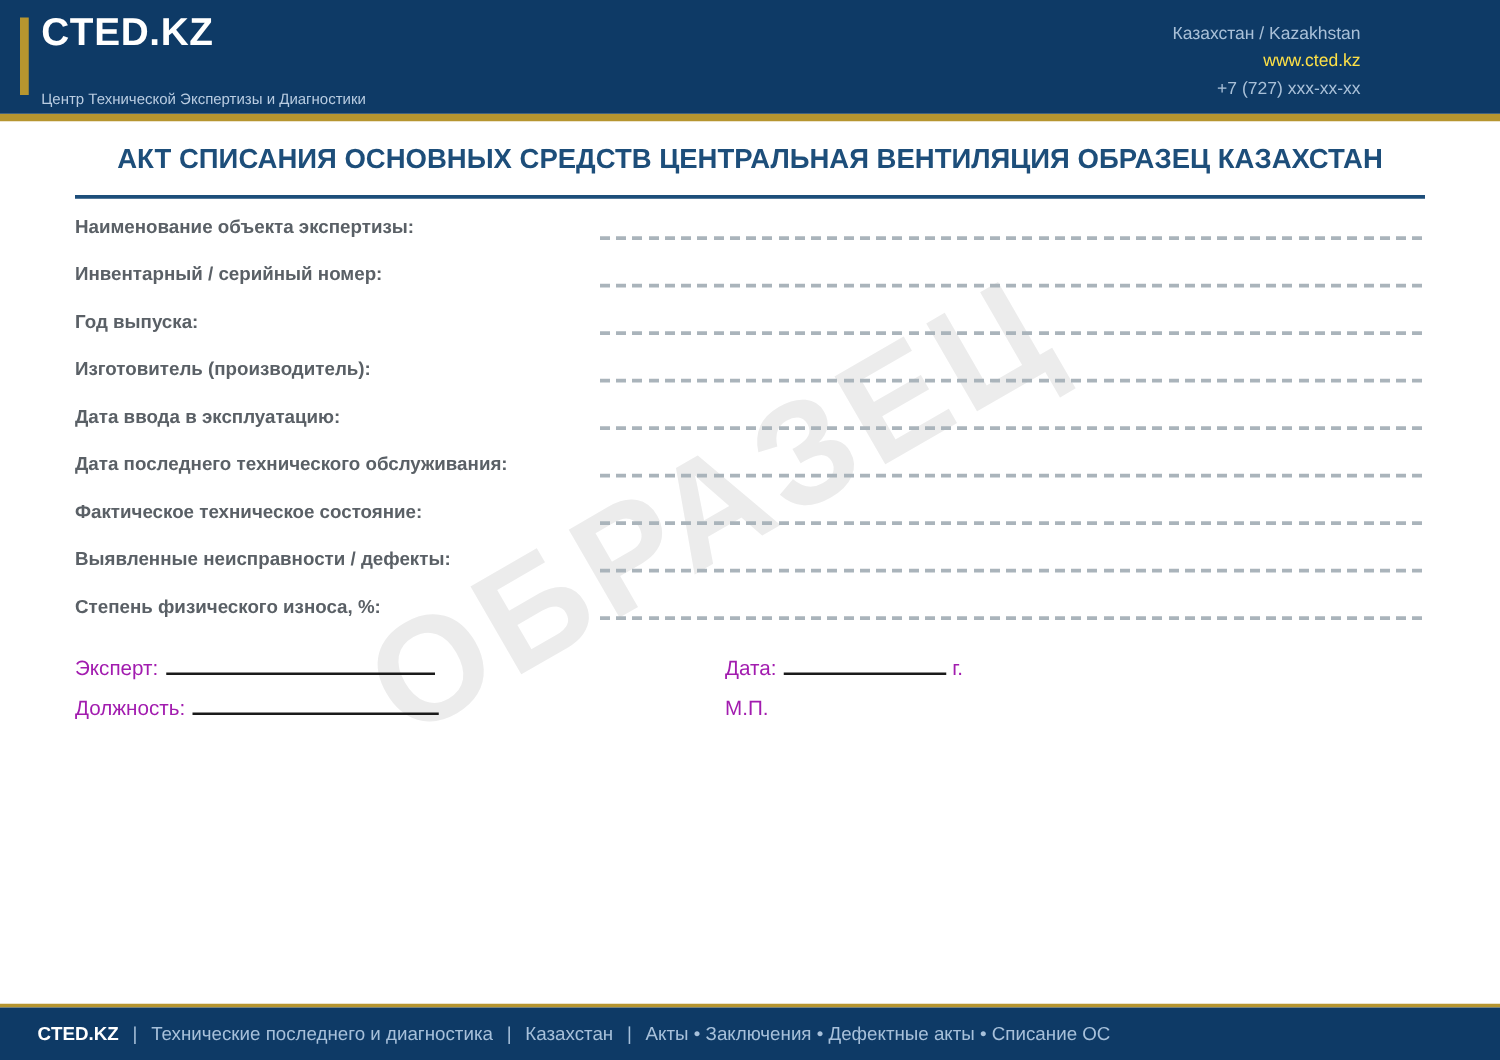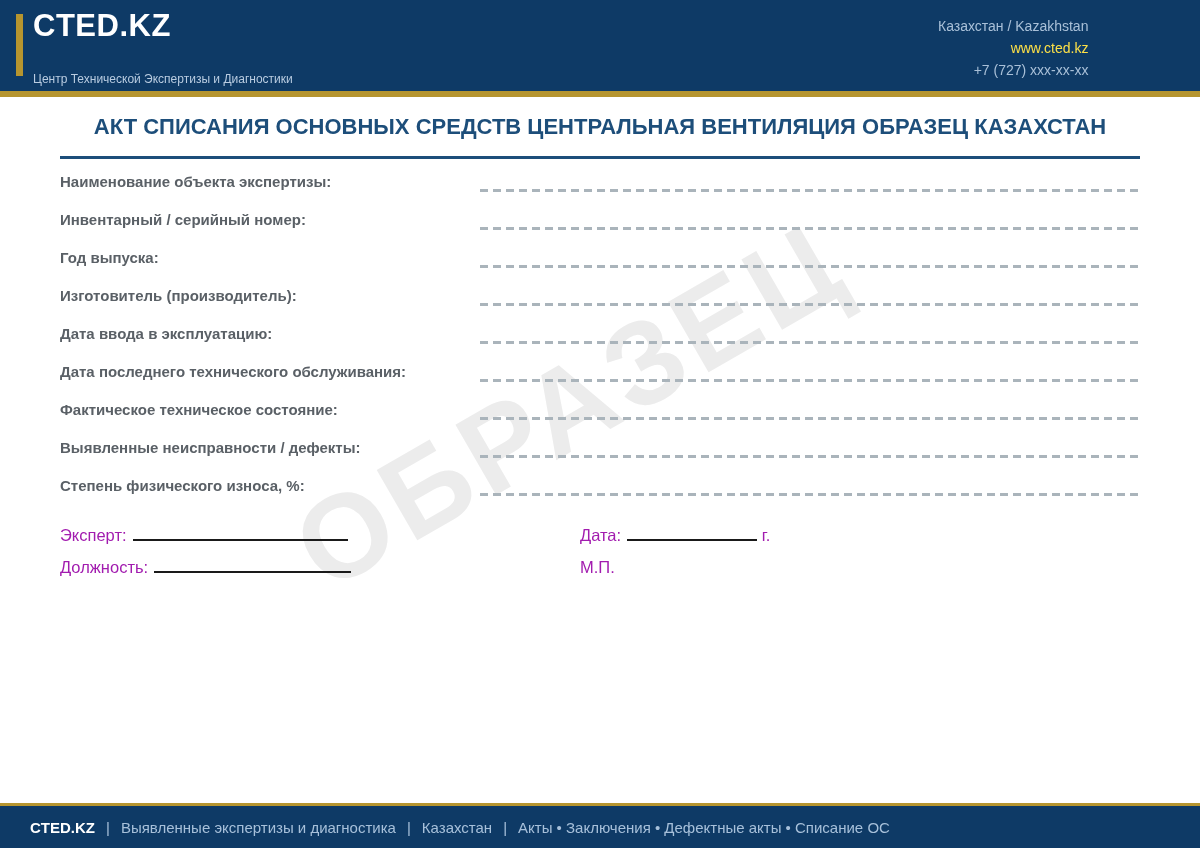--- a/index.html
+++ b/index.html
@@ -139,19 +139,19 @@
     <span>Должность:</span><span class="sig-line line-position"></span>
     <span class="sig-right">М.П.</span>
   </div>
 </div>
 
 <div class="footer">
   <div class="footer-gold"></div>
   <div class="footer-bar">
     <span class="footer-brand">CTED.KZ</span>
     <span class="footer-sep">|</span>
-    <span>Выявленные экспертизы и диагностика</span>
+    <span>Технические последнего и диагностика</span>
     <span class="footer-sep">|</span>
     <span>Казахстан</span>
     <span class="footer-sep">|</span>
     <span>Акты • Заключения • Дефектные акты • Списание ОС</span>
   </div>
 </div>
 
 </body></html>

